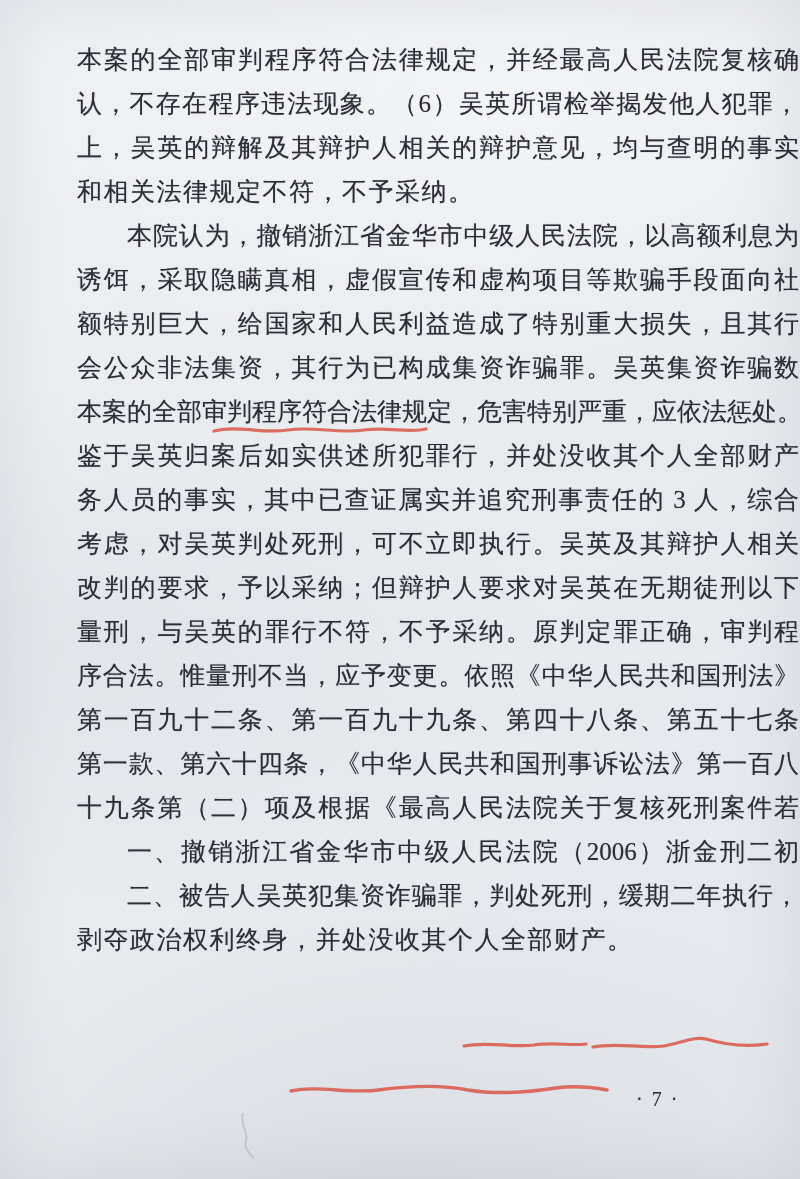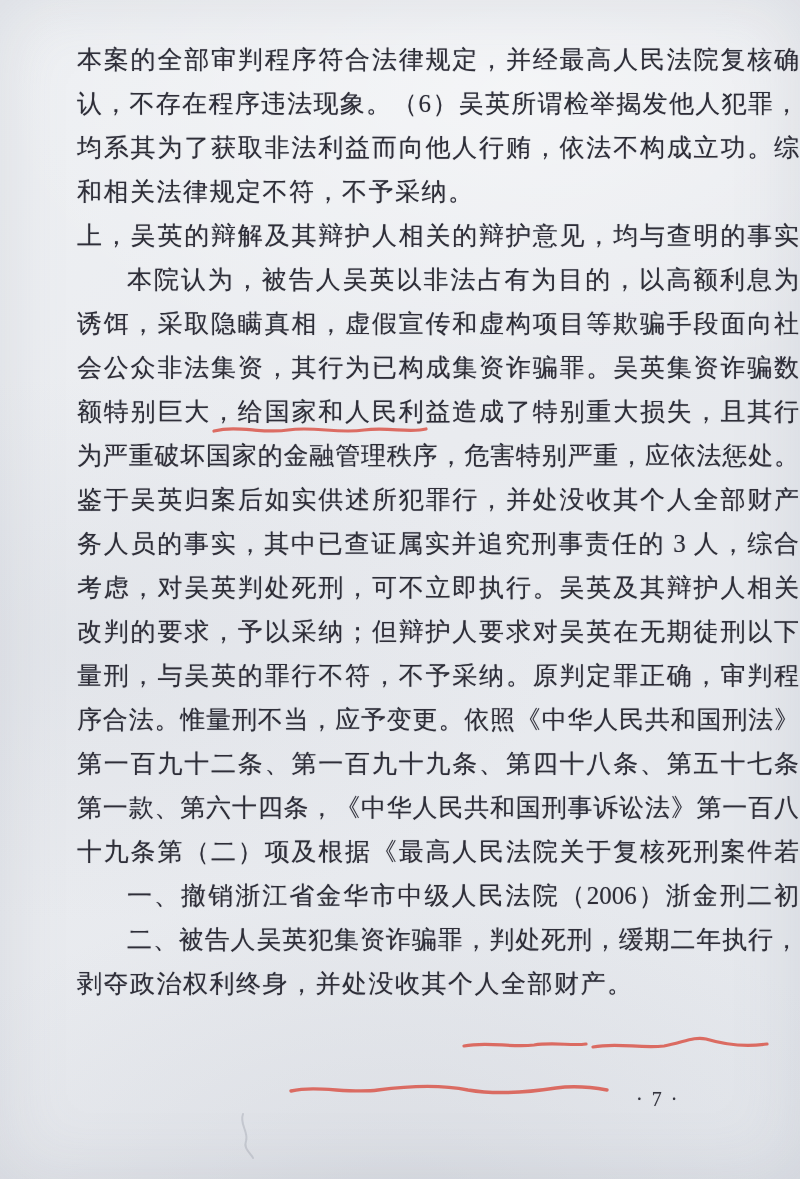--- a/index.html
+++ b/index.html
@@ -57,28 +57,27 @@
   }
 </style>
 </head>
 <body>
 
 <div class="page">
 
   <div class="text-block">
     <div class="line">本案的全部审判程序符合法律规定，并经最高人民法院复核确</div>
     <div class="line">认，不存在程序违法现象。（6）吴英所谓检举揭发他人犯罪，</div>
-    <div class="line">均系其为了获取非法利益而向他人行贿，依法不构成立功。综</div>
+    <div class="line">上，吴英的辩解及其辩护人相关的辩护意见，均与查明的事实</div>
     <div class="line short">和相关法律规定不符，不予采纳。</div>
-    <div class="line">上，吴英的辩解及其辩护人相关的辩护意见，均与查明的事实</div>
-    <div class="line indent">本院认为，被告人吴英以非法占有为目的，以高额利息为</div>
+    <div class="line indent">本院认为，撤销浙江省金华市中级人民法院，以高额利息为</div>
     <div class="line">诱饵，采取隐瞒真相，虚假宣传和虚构项目等欺骗手段面向社</div>
+    <div class="line">额特别巨大，给国家和人民利益造成了特别重大损失，且其行</div>
     <div class="line">会公众非法集资，其行为已构成集资诈骗罪。吴英集资诈骗数</div>
-    <div class="line">额特别巨大，给国家和人民利益造成了特别重大损失，且其行</div>
-    <div class="line">为严重破坏国家的金融管理秩序，危害特别严重，应依法惩处。</div>
+    <div class="line">本案的全部审判程序符合法律规定，危害特别严重，应依法惩处。</div>
     <div class="line">鉴于吴英归案后如实供述所犯罪行，并处没收其个人全部财产</div>
     <div class="line">务人员的事实，其中已查证属实并追究刑事责任的 3 人，综合</div>
     <div class="line">考虑，对吴英判处死刑，可不立即执行。吴英及其辩护人相关</div>
     <div class="line">改判的要求，予以采纳；但辩护人要求对吴英在无期徒刑以下</div>
     <div class="line">量刑，与吴英的罪行不符，不予采纳。原判定罪正确，审判程</div>
     <div class="line">序合法。惟量刑不当，应予变更。依照《中华人民共和国刑法》</div>
     <div class="line">第一百九十二条、第一百九十九条、第四十八条、第五十七条</div>
     <div class="line">第一款、第六十四条，《中华人民共和国刑事诉讼法》第一百八</div>
     <div class="line">十九条第（二）项及根据《最高人民法院关于复核死刑案件若</div>
     <div class="line indent">一、撤销浙江省金华市中级人民法院（2006）浙金刑二初</div>

